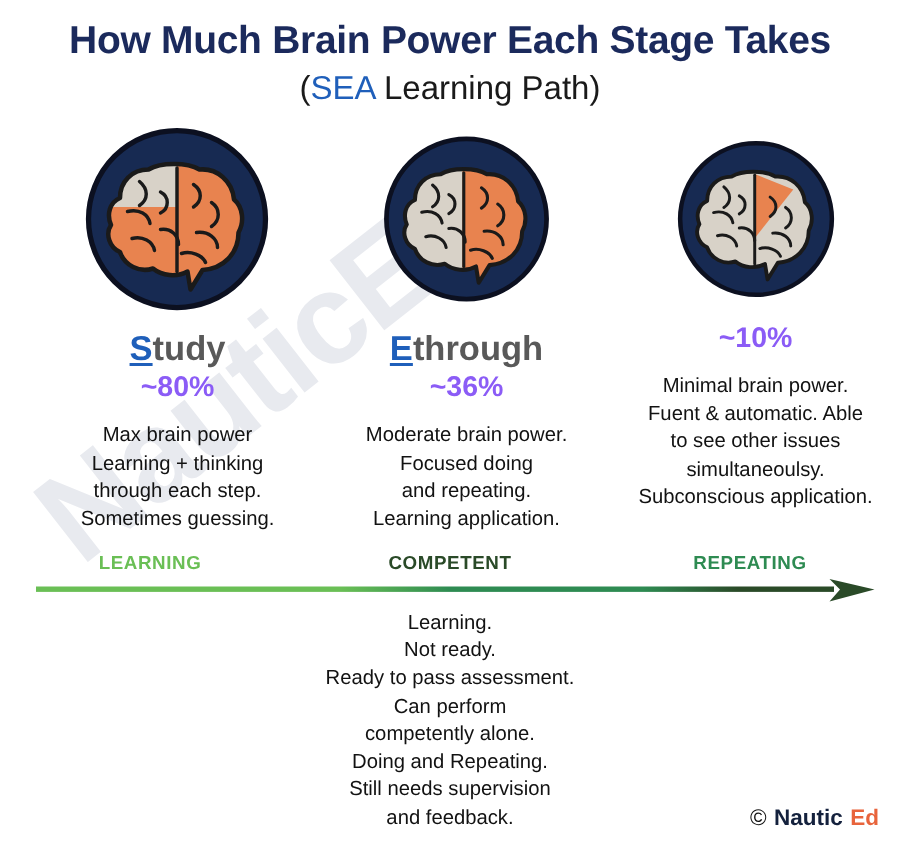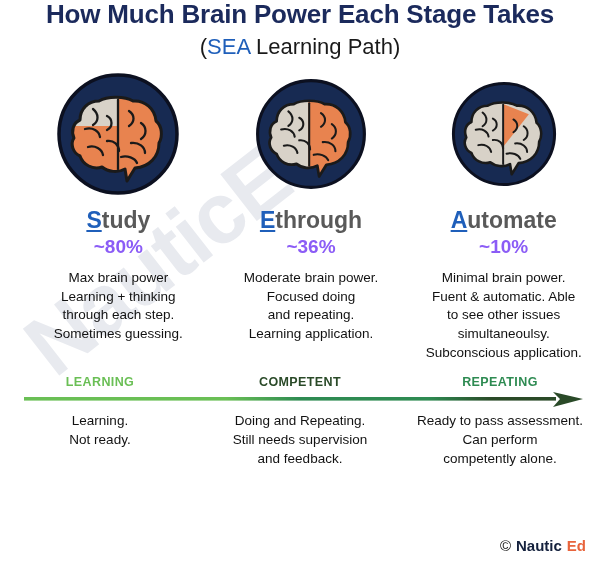--- a/index.html
+++ b/index.html
@@ -23,21 +23,21 @@
     color:#e8eaef;
     transform:rotate(-38deg);
     transform-origin:250px 60px;
     letter-spacing:-2px;
     white-space:nowrap;
     pointer-events:none;
     z-index:0;
   }
 
   
-  .title-block{position:relative;z-index:2;text-align:center;}
+  .title-block{position:relative;z-index:2;text-align:center;padding-top:12px;}
   .title-main{
     font-size:26px;font-weight:700;color:#1b2a5c;
     letter-spacing:-0.2px;line-height:1.15;
   }
   .title-sub{
     font-size:22px;color:#1a1a1a;margin-top:4px;font-weight:400;
   }
   .title-sub .sea{color:#1f5fba;font-weight:400;}
 
   
@@ -82,21 +82,21 @@
   }
   .band-labels .col{flex:1 1 0;}
   .band-label{
     font-size:12.5px;font-weight:700;letter-spacing:0.4px;
   }
   .arrow-svg{position:absolute;left:0;top:20px;}
 
   
   .outcome{
     position:relative;z-index:2;
-    display:flex;margin-top:6px;
+    display:flex;margin-top:6px;flex-direction:column;
   }
   .outcome .col{flex:1 1 0;}
   .outcome-text{
     font-size:13.5px;color:#121212;line-height:1.38;padding:0 6px;
   }
 
   
   .logo{
     position:absolute;right:14px;bottom:10px;z-index:3;
     font-size:15px;font-weight:700;color:#14213d;
@@ -236,21 +236,20 @@
             <path d="M33,76 C40,74 47,78 48,84"></path>
             <path d="M50,45 C56,48 56,56 50,59"></path>
             <path d="M50,70 C57,69 62,74 62,80"></path>
             <path d="M74,46 C80,50 80,57 74,61"></path>
             <path d="M86,54 C92,58 92,66 86,70"></path>
             <path d="M76,74 C84,73 90,78 90,84"></path>
             <path d="M66,86 C72,84 80,87 82,92"></path>
           </g>
         </svg>
       </div>
-      <div class="stage"><span class="initial">A</span><span>utomate</span></div>
       <div class="pct">~10%</div>
       <div class="desc" style="white-space:pre-line">Minimal brain power.
 Fuent &amp; automatic. Able
 to see other issues
 simultaneoulsy.
 Subconscious application.</div>
     </div>
   </div>
 
   <div class="band">
@@ -280,28 +279,28 @@
       <path d="M553,0 L583,7 L553,15 L560,7 Z" fill="#2a4a28"></path>
     </svg>
   </div>
 
   <div class="outcome">
     <div class="col">
       <div class="outcome-text" style="white-space:pre-line">Learning.
 Not ready.</div>
     </div>
     <div class="col">
+      <div class="outcome-text" style="white-space:pre-line">Ready to pass assessment.
+Can perform
+competently alone.</div>
+    </div>
+    <div class="col">
       <div class="outcome-text" style="white-space:pre-line">Doing and Repeating.
 Still needs supervision
 and feedback.</div>
-    </div>
-    <div class="col">
-      <div class="outcome-text" style="white-space:pre-line">Ready to pass assessment.
-Can perform
-competently alone.</div>
     </div>
   </div>
 
   <div class="logo">
     <span class="cmark">©</span>
     <span>Nautic</span>
       <span class="ed">Ed</span>
   </div>
 
 </div>

